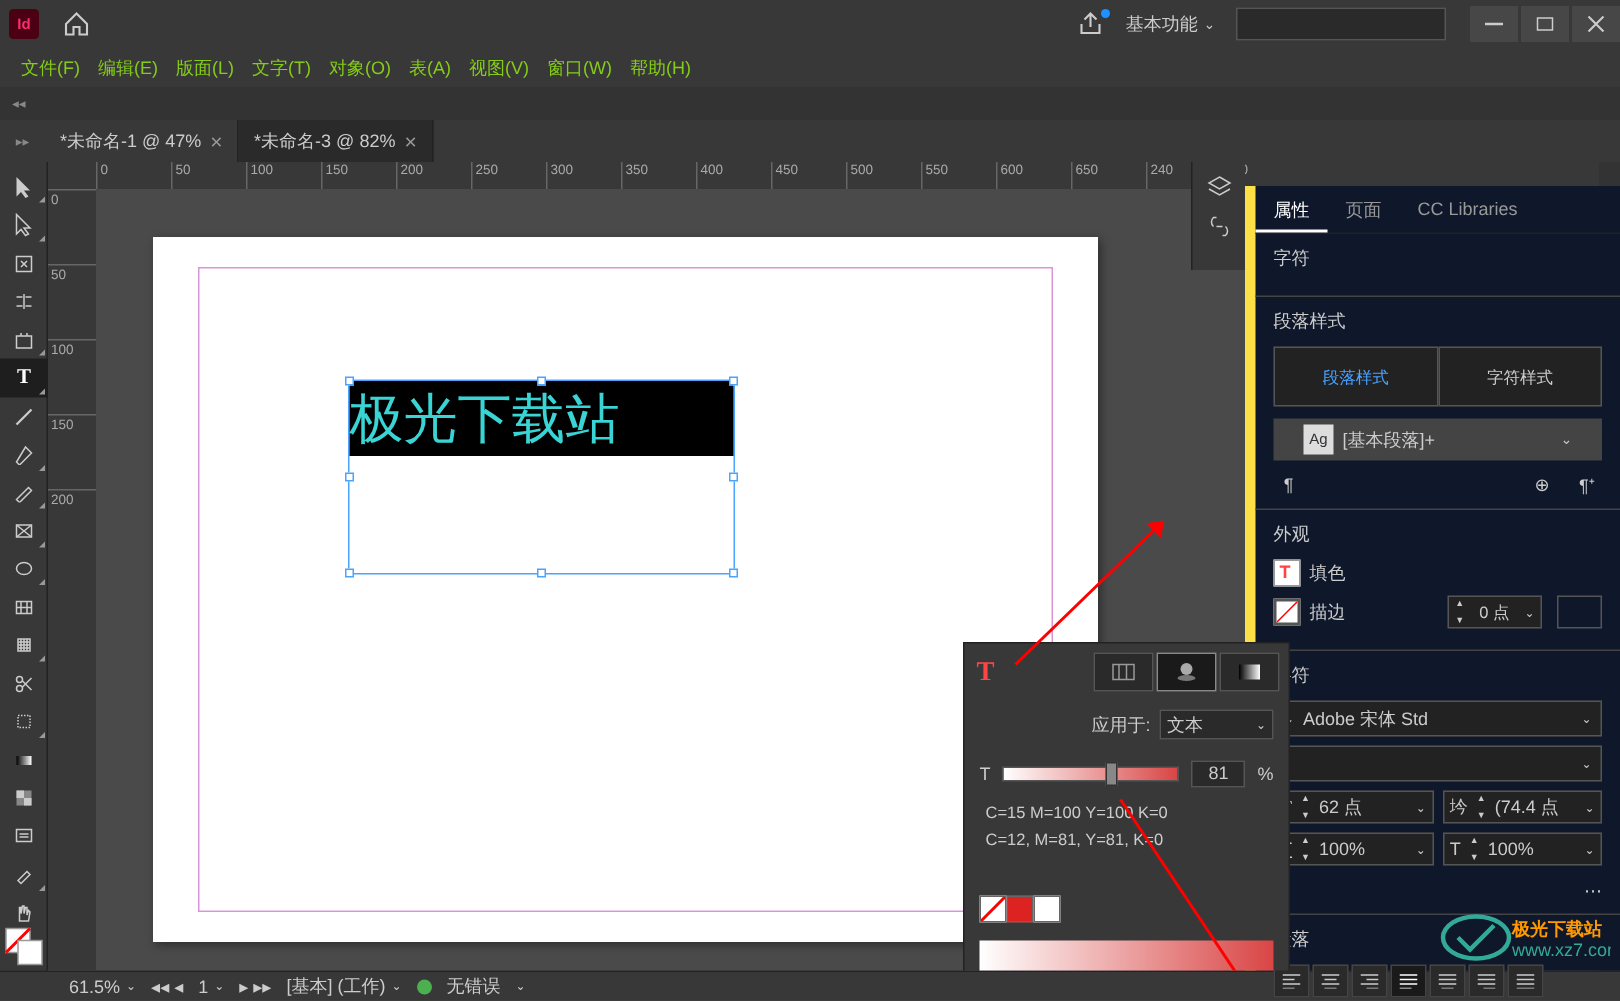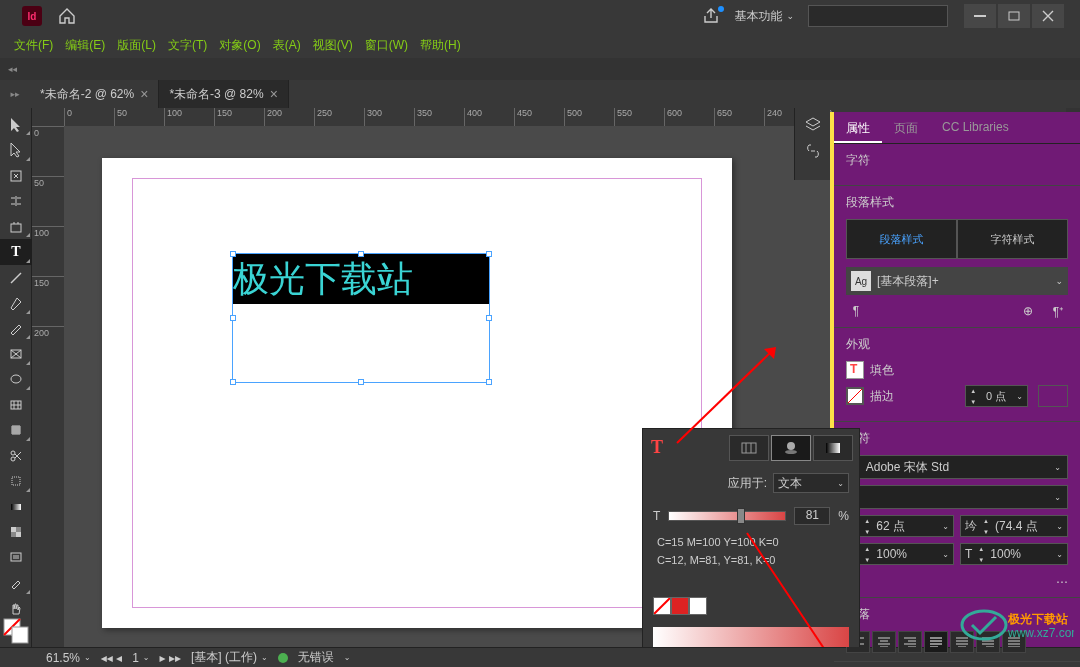--- a/index.html
+++ b/index.html
@@ -1,17 +1,17 @@
 <!DOCTYPE html>
 <html><head>
 <meta charset="utf-8">
 <style>
 *{margin:0;padding:0;box-sizing:border-box;font-family:"Microsoft YaHei",sans-serif;font-size:12px;user-select:none}
 body{background:#383838;width:1080px;height:667px;overflow:hidden;color:#ccc;position:relative}
-.titlebar{height:32px;background:#383838;display:flex;align-items:center;padding:0 16px}
+.titlebar{height:32px;background:#383838;display:flex;align-items:center;padding:0 0}
 .id-logo{width:20px;height:20px;background:#4b0013;color:#ff2d6f;display:flex;align-items:center;justify-content:center;font-weight:bold;font-size:10px;border-radius:3px;margin-left:6px}
 .home-icon{margin-left:16px;fill:#ccc}
 .title-spacer{flex:1}
 .title-right{display:flex;align-items:center;gap:14px}
 .share-icon{fill:#ccc;position:relative}
 .share-dot{position:absolute;top:-2px;right:-4px;width:6px;height:6px;background:#1e90ff;border-radius:50%}
 .workspace-sel{color:#ccc;display:flex;align-items:center;gap:4px}
 .search-box{width:140px;height:22px;background:#2a2a2a;border:1px solid #555}
 .win-controls{display:flex;gap:0}
 .win-btn{width:32px;height:24px;display:flex;align-items:center;justify-content:center;background:#474747;margin-left:2px}
@@ -49,30 +49,30 @@
 .cp-slider-row{display:flex;align-items:center;padding:8px 10px;gap:8px}
 .cp-slider{flex:1;height:10px;background:linear-gradient(to right,#fff,#d94545);position:relative;border:1px solid #555}
 .cp-thumb{position:absolute;right:40px;top:-4px;width:8px;height:16px;background:#888;border:1px solid #333}
 .cp-val{width:36px;height:18px;background:#2a2a2a;border:1px solid #555;text-align:center;color:#ccc}
 .cp-text{padding:3px 14px;color:#ccc;font-size:11px}
 .cp-swatches{display:flex;padding:8px 10px;gap:0}
 .cp-sw{width:18px;height:18px;border:1px solid #666}
 .cp-gradient{margin:4px 10px;height:80px;background:linear-gradient(to right,#fff,#d94545)}
 .arrow-red{position:absolute;stroke:#ff0000;stroke-width:2;fill:none;z-index:11}
 .icon-strip{position:absolute;right:250px;top:0;width:36px;background:#383838;padding-top:8px;display:flex;flex-direction:column;gap:8px;align-items:center;border-left:1px solid #222}
-.props-panel{width:250px;background:#701a75;position:absolute;right:0;top:4px;bottom:0;border-left:4px solid #fde047}
+.props-panel{width:250px;background:#0f172a;position:absolute;right:0;top:16px;bottom:0;border-left:7px solid #fde047}
 .props-tabs{display:flex;height:32px;border-bottom:1px solid #222}
 .ptab{padding:8px 12px;color:#999}
 .ptab.active{color:#fff;border-bottom:2px solid #fff}
 .psection{padding:8px 12px;border-bottom:1px solid #444}
 .psection-title{color:#ccc;margin-bottom:8px}
 .btn-row{display:flex;gap:0;margin-bottom:8px}
 .seg-btn{flex:1;height:40px;background:#222;border:1px solid #555;display:flex;align-items:center;justify-content:center;color:#ccc;font-size:11px}
 .seg-btn.active{color:#4aa3ff}
-.style-sel{display:flex;align-items:center;background:#444;height:28px;padding:0 5px;gap:6px}
+.style-sel{display:flex;align-items:center;background:#444;height:28px;padding:0 20px;gap:6px}
 .ag-box{width:20px;height:20px;background:#ddd;color:#333;display:flex;align-items:center;justify-content:center;font-size:10px}
 .mini-icons{display:flex;justify-content:space-between;padding-top:8px}
 .mini-icon{width:20px;height:16px;display:flex;align-items:center;justify-content:center}
 .swatch-row{display:flex;align-items:center;gap:6px;margin-bottom:6px}
 .sw-icon{width:18px;height:18px}
 .num-field{display:flex;align-items:center;background:#222;border:1px solid #555;height:22px}
 .num-arrows{width:14px;display:flex;flex-direction:column}
 .num-arr{height:11px;display:flex;align-items:center;justify-content:center;font-size:6px;color:#ccc}
 .num-val{padding:0 6px;color:#ccc;font-size:11px}
 .font-sel{display:flex;background:#222;border:1px solid #555;height:24px;align-items:center;padding:0 6px;justify-content:space-between;margin-bottom:6px}
@@ -144,21 +144,21 @@
 
 <div class="ctrlbar">
   <span style="font-size:9px;color:#888">◂◂</span>
 </div>
 
 <div class="tabs-row">
   <div class="tool-toggle">
       <span style="font-size:9px;color:#888">▸▸</span>
     </div>
   <div class="doc-tab">
-    <span>*未命名-2 @ 62%</span>
+    <span>*未命名-1 @ 47%</span>
     <span class="tab-close">×</span>
   </div>
   <div class="doc-tab active">
     <span>*未命名-3 @ 82%</span>
     <span class="tab-close">×</span>
   </div>
 </div>
 
 <div class="main-area">
 

